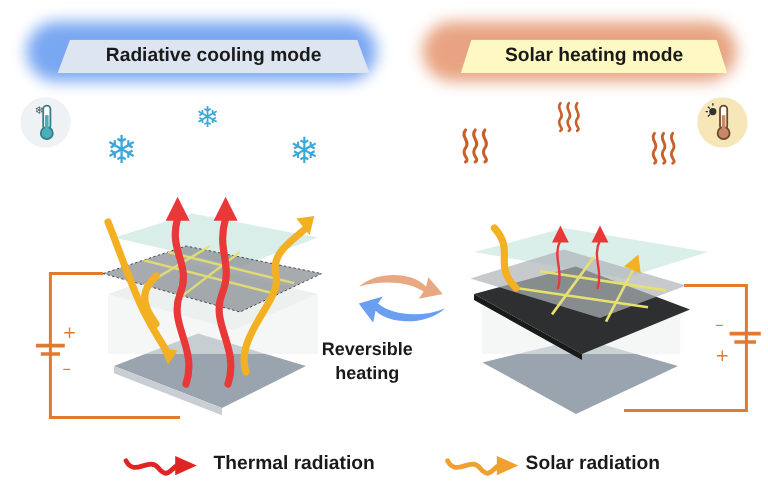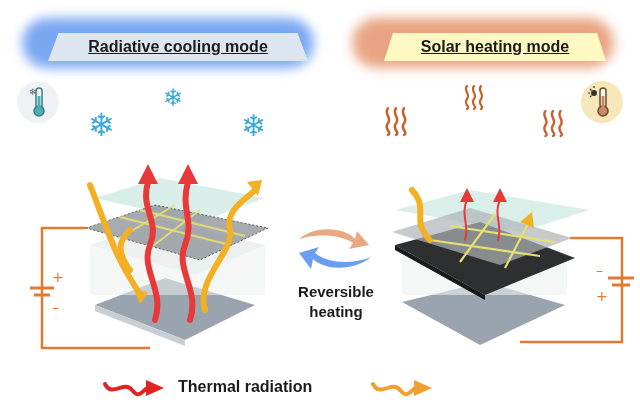--- a/index.html
+++ b/index.html
@@ -1,21 +1,21 @@
 <!DOCTYPE html>
 <html><head>
 <meta charset="utf-8">
 <style>
   html, body { margin:0; padding:0; background:#ffffff; }
   body { width:640px; height:403px; position:relative; overflow:hidden; font-family:"Liberation Sans", sans-serif; }
   .abs { position:absolute; }
   .banner-glow { position:absolute; border-radius:30px; filter:blur(6px); }
   .banner { position:absolute; display:flex; align-items:center; justify-content:center;
             font-weight:bold; font-size:16px; color:#1a1a1a;
-            clip-path: polygon(4% 0, 96% 0, 100% 100%, 0% 100%); text-decoration: underline; }
+            clip-path: polygon(4% 0, 96% 0, 100% 100%, 0% 100%); }
   .label { position:absolute; font-weight:bold; color:#1a1a1a; }
   svg { position:absolute; overflow:visible; }
 </style>
 </head>
 <body>
 
 <div class="banner-glow" style="left:22px;top:18px;width:292px;height:50px;background:#7aa7f2;"></div>
 <div class="banner" style="left:48px;top:33px;width:260px;height:28px;background:#dde5f1;">
   <span>Radiative cooling mode</span>
 </div>
@@ -139,28 +139,29 @@
   <polygon points="140,52 147,38 154,52" fill="#e83838"></polygon>
   <polygon points="173,52 180,38 187,52" fill="#e83838"></polygon>
   <text x="276" y="125" font-size="14" fill="#e07a30" font-family="DejaVu Sans, sans-serif">–</text>
   <text x="276" y="151" font-size="14" fill="#e07a30" font-family="DejaVu Sans, sans-serif">+</text>
 </svg>
 
 <svg style="left:295px;top:225px" width="80" height="50" viewBox="0 0 80 50">
   <path d="M4 14 C20 0, 50 2, 60 14 L62 6 L74 20 L54 24 L58 18 C46 10, 24 8, 4 14Z" fill="#e8a882"></path>
   <path d="M76 32 C60 46, 30 46, 18 34 L16 44 L4 28 L24 22 L20 28 C32 38, 56 40, 76 32Z" fill="#6a9ef0"></path>
 </svg>
-<div class="label" style="left:286px;top:282px;width:100px;text-align:center;font-size:15px;line-height:20px;">
+<div class="label" style="left:256px;top:282px;width:100px;text-align:center;font-size:15px;line-height:20px;">
   <div>Reversible</div>
   <div>heating</div>
 </div>
 
 <div class="abs" style="left:100px;top:372px;width:480px;height:30px;text-align:center;">
   <svg style="left:2px;top:4px" width="64" height="22" viewBox="0 0 64 22">
     <path d="M3 8 C10 22, 22 4, 30 14 S40 14, 46 12" fill="none" stroke="#e02424" stroke-width="4" stroke-linecap="round"></path>
     <polygon points="44,4 62,12 44,20" fill="#e02424"></polygon>
   </svg>
   <div class="label" style="left:78px;top:6px;font-size:16px;">Thermal radiation</div>
   <svg style="left:270px;top:4px" width="64" height="22" viewBox="0 0 64 22">
     <path d="M3 8 C10 22, 22 4, 30 14 S40 14, 46 12" fill="none" stroke="#f0a030" stroke-width="4" stroke-linecap="round"></path>
     <polygon points="44,4 62,12 44,20" fill="#f0a030"></polygon>
   </svg>
+  <div class="label" style="left:338px;top:6px;font-size:16px;">Solar radiation</div>
 </div>
 
 </body></html>

